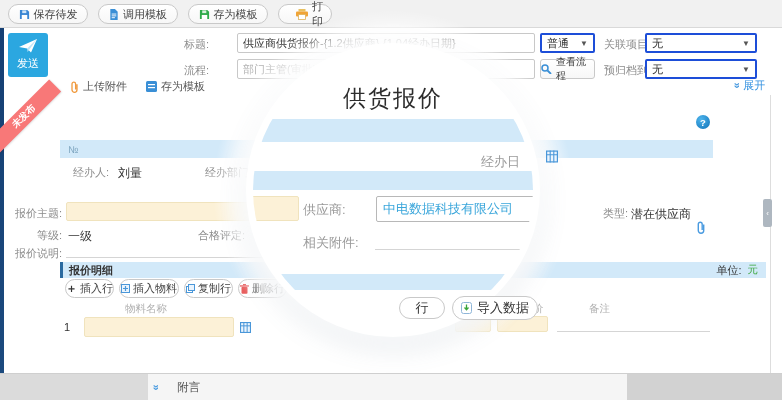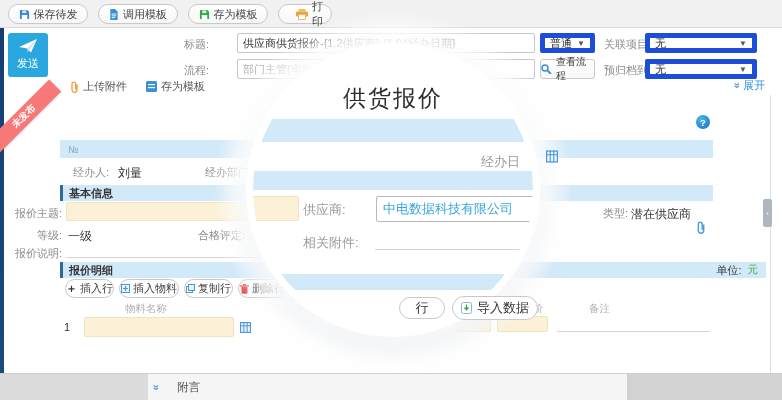--- a/index.html
+++ b/index.html
@@ -17,21 +17,21 @@
   
   .send-btn { left:8px; top:33px; width:40px; height:44px; background:#2ba7e0; border-radius:3px;
               display:flex; flex-direction:column; align-items:center; justify-content:center; gap:3px;
               color:#fff; font-size:11px; cursor:pointer; }
   .lbl { color:#8b8b8b; font-size:11px; }
   .lblr { text-align:right; }
   .val { color:#333; font-size:12px; font-weight:normal; }
   .inputbox { border:1px solid #c8c8c8; background:#fff; font-size:11px; color:#333;
               display:flex; align-items:center; padding:0 5px; border-radius:2px; }
   .placeholder { color:#b3b3b3; }
-  .selectbox { border:5px solid #1d4ed8; background:#fff; font-size:11px; color:#333;
+  .selectbox { border:2px solid #1d4ed8; background:#fff; font-size:11px; color:#333;
                display:flex; align-items:center; justify-content:space-between; padding:0 5px; border-radius:2px; cursor:pointer; }
   .caret { font-size:8px; color:#555; }
   .linklike { display:flex; align-items:center; gap:4px; font-size:11px; color:#555; cursor:pointer; }
   .expand-link { color:#3492e0; }
   .dbl-chevron { display:inline-block; transform:rotate(-90deg); color:#4a9be0; font-size:11px; font-weight:bold; line-height:1; }
 
   
   .left-strip { left:0; top:28px; width:4px; height:345px; background:linear-gradient(#153f73,#1c4a7e); }
   .ribbon { left:-20px; top:108px; width:88px; height:17px; background:#f87878; color:#fff;
             font-size:9.5px; font-weight:bold; display:flex; align-items:center; justify-content:center;
@@ -190,23 +190,20 @@
 
   <div class="abs bluebar" style="left:60px; top:140px; width:653px; height:18px; display:flex; align-items:center;">
     <span style="margin-left:8px; font-size:10px; color:#7fa6c0;">№</span>
   </div>
 
   <div class="abs lbl" style="left:73px; top:165px;">经办人:</div>
   <div class="abs val" style="left:118px; top:165px;">刘量</div>
   <div class="abs lbl" style="left:205px; top:165px;">经办部门:</div>
   <div class="abs val" style="left:250px; top:165px;">供应</div>
 
-  <div class="abs sectionbar" style="left:60px; top:185px; width:653px; height:16px;">
-    <span class="t">基本信息</span>
-  </div>
 
   <div class="abs lbl lblr" style="left:0px; top:206px; width:62px;">报价主题:</div>
   <div class="abs yellow" style="left:66px; top:202px; width:238px; height:19px;"></div>
   <div class="abs lbl" style="left:603px; top:206px;">类型:</div>
   <div class="abs val" style="left:631px; top:206px;">潜在供应商</div>
 
   <div class="abs lbl lblr" style="left:0px; top:228px; width:62px;">等级:</div>
   <div class="abs val" style="left:68px; top:228px;">一级</div>
   <div class="abs lbl" style="left:198px; top:228px;">合格评定:</div>
   <div class="abs val" style="left:257px; top:228px;">合格</div>

